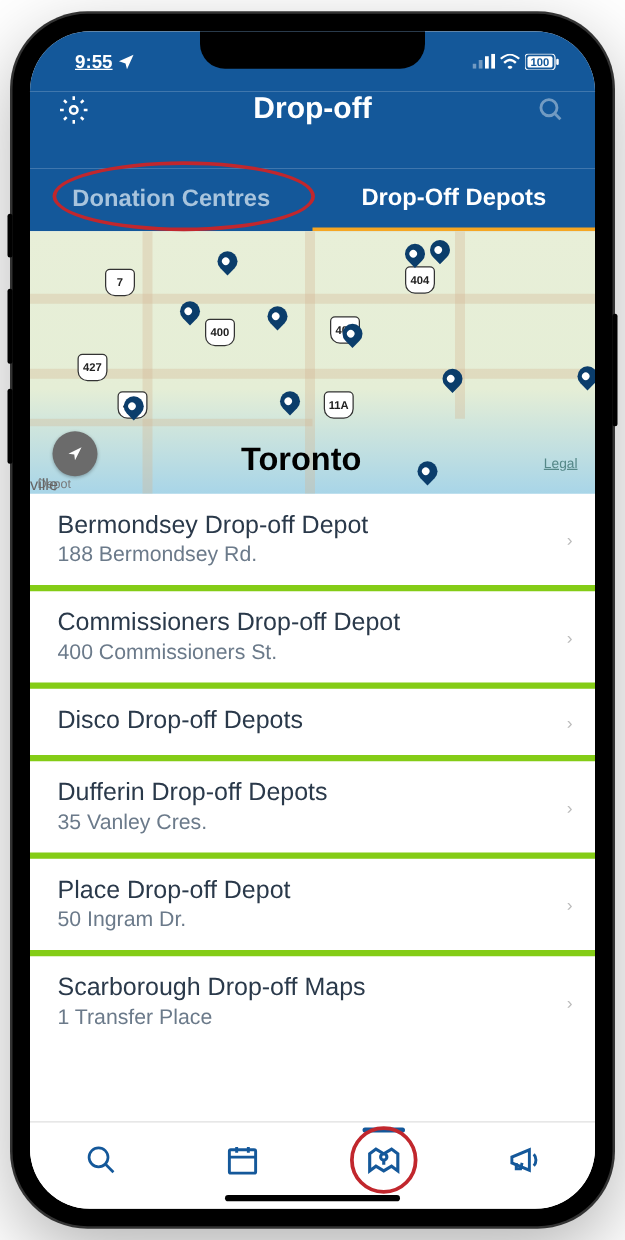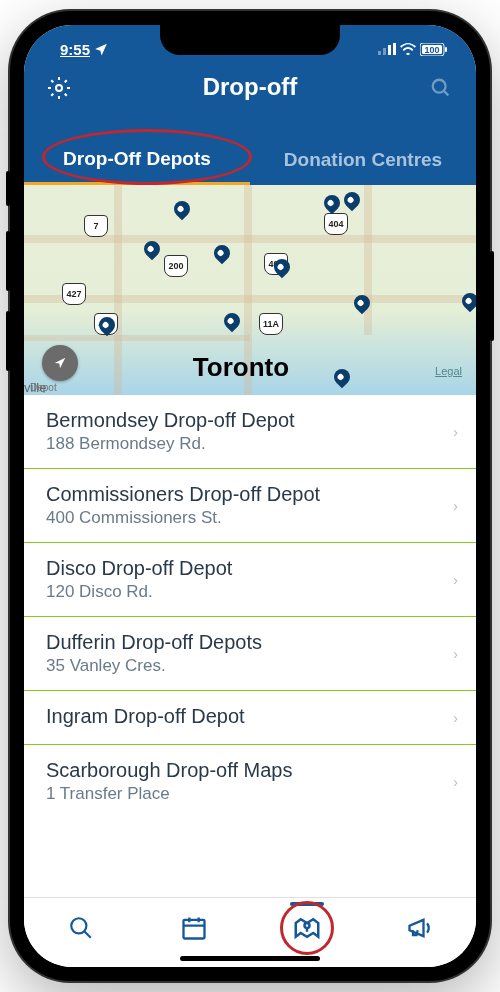--- a/index.html
+++ b/index.html
@@ -200,21 +200,21 @@
     display: flex;
     align-items: center;
     justify-content: center;
     color: #222;
   }
   .list {
     background: #fff;
   }
   .list-item {
     padding: 14px 18px 14px 22px;
-    border-bottom: 1px solid #84cc16;
+    border-bottom: 5px solid #84cc16;
     display: flex;
     align-items: center;
     justify-content: space-between;
     cursor: pointer;
   }
   .list-text { flex: 1; }
   .item-title {
     font-size: 20px;
     color: #2a394a;
     font-weight: 400;
@@ -328,36 +328,36 @@
       <div class="icon-btn" style="opacity:0.4">
         <svg width="22" height="22" viewBox="0 0 24 24" fill="none" stroke="#fff" stroke-width="2.5">
             <circle cx="10" cy="10" r="7"></circle>
             <line x1="20" y1="20" x2="15" y2="15"></line>
           </svg>
       </div>
     </div>
 
     <div class="tabs">
       <div class="tab-circle"></div>
+      <div class="tab">Donation Centres</div>
       <div class="tab active">Drop-Off Depots</div>
-      <div class="tab">Donation Centres</div>
     </div>
 
     <div class="map">
       <div class="map-road road-h1"></div>
       <div class="map-road road-h2"></div>
       <div class="map-road road-h3"></div>
       <div class="map-road road-v1"></div>
       <div class="map-road road-v2"></div>
       <div class="map-road road-v3"></div>
       <div class="shield" style="top:30px;left:60px">7</div>
       <div class="shield" style="top:98px;left:38px">427</div>
       <div class="shield" style="top:28px;left:300px">404</div>
       <div class="shield" style="top:68px;left:240px">401</div>
-      <div class="shield" style="top:70px;left:140px">200</div>
+      <div class="shield" style="top:70px;left:140px">400</div>
       <div class="shield" style="top:128px;left:70px">409</div>
       <div class="shield" style="top:128px;left:235px">11A</div>
       <div class="map-pin" style="top:10px;left:300px"></div>
       <div class="map-pin" style="top:7px;left:320px"></div>
       <div class="map-pin" style="top:16px;left:150px"></div>
       <div class="map-pin" style="top:56px;left:120px"></div>
       <div class="map-pin" style="top:60px;left:190px"></div>
       <div class="map-pin" style="top:74px;left:250px"></div>
       <div class="map-pin" style="top:110px;left:330px"></div>
       <div class="map-pin" style="top:128px;left:200px"></div>
@@ -385,35 +385,35 @@
       </div>
       <div class="list-item">
         <div class="list-text">
           <div class="item-title">Commissioners Drop-off Depot</div>
           <div class="item-sub">400 Commissioners St.</div>
         </div>
         <span class="chevron">›</span>
       </div>
       <div class="list-item">
         <div class="list-text">
-          <div class="item-title">Disco Drop-off Depot</div>
-          <div class="item-sub">120 Disco Rd.</div>
+          <div class="item-title">Disco Drop-off Depots</div>
         </div>
         <span class="chevron">›</span>
       </div>
       <div class="list-item">
         <div class="list-text">
           <div class="item-title">Dufferin Drop-off Depots</div>
           <div class="item-sub">35 Vanley Cres.</div>
         </div>
         <span class="chevron">›</span>
       </div>
       <div class="list-item">
         <div class="list-text">
-          <div class="item-title">Ingram Drop-off Depot</div>
+          <div class="item-title">Place Drop-off Depot</div>
+          <div class="item-sub">50 Ingram Dr.</div>
         </div>
         <span class="chevron">›</span>
       </div>
       <div class="list-item" style="border-bottom:none">
         <div class="list-text">
           <div class="item-title">Scarborough Drop-off Maps</div>
           <div class="item-sub">1 Transfer Place</div>
         </div>
         <span class="chevron">›</span>
       </div>

